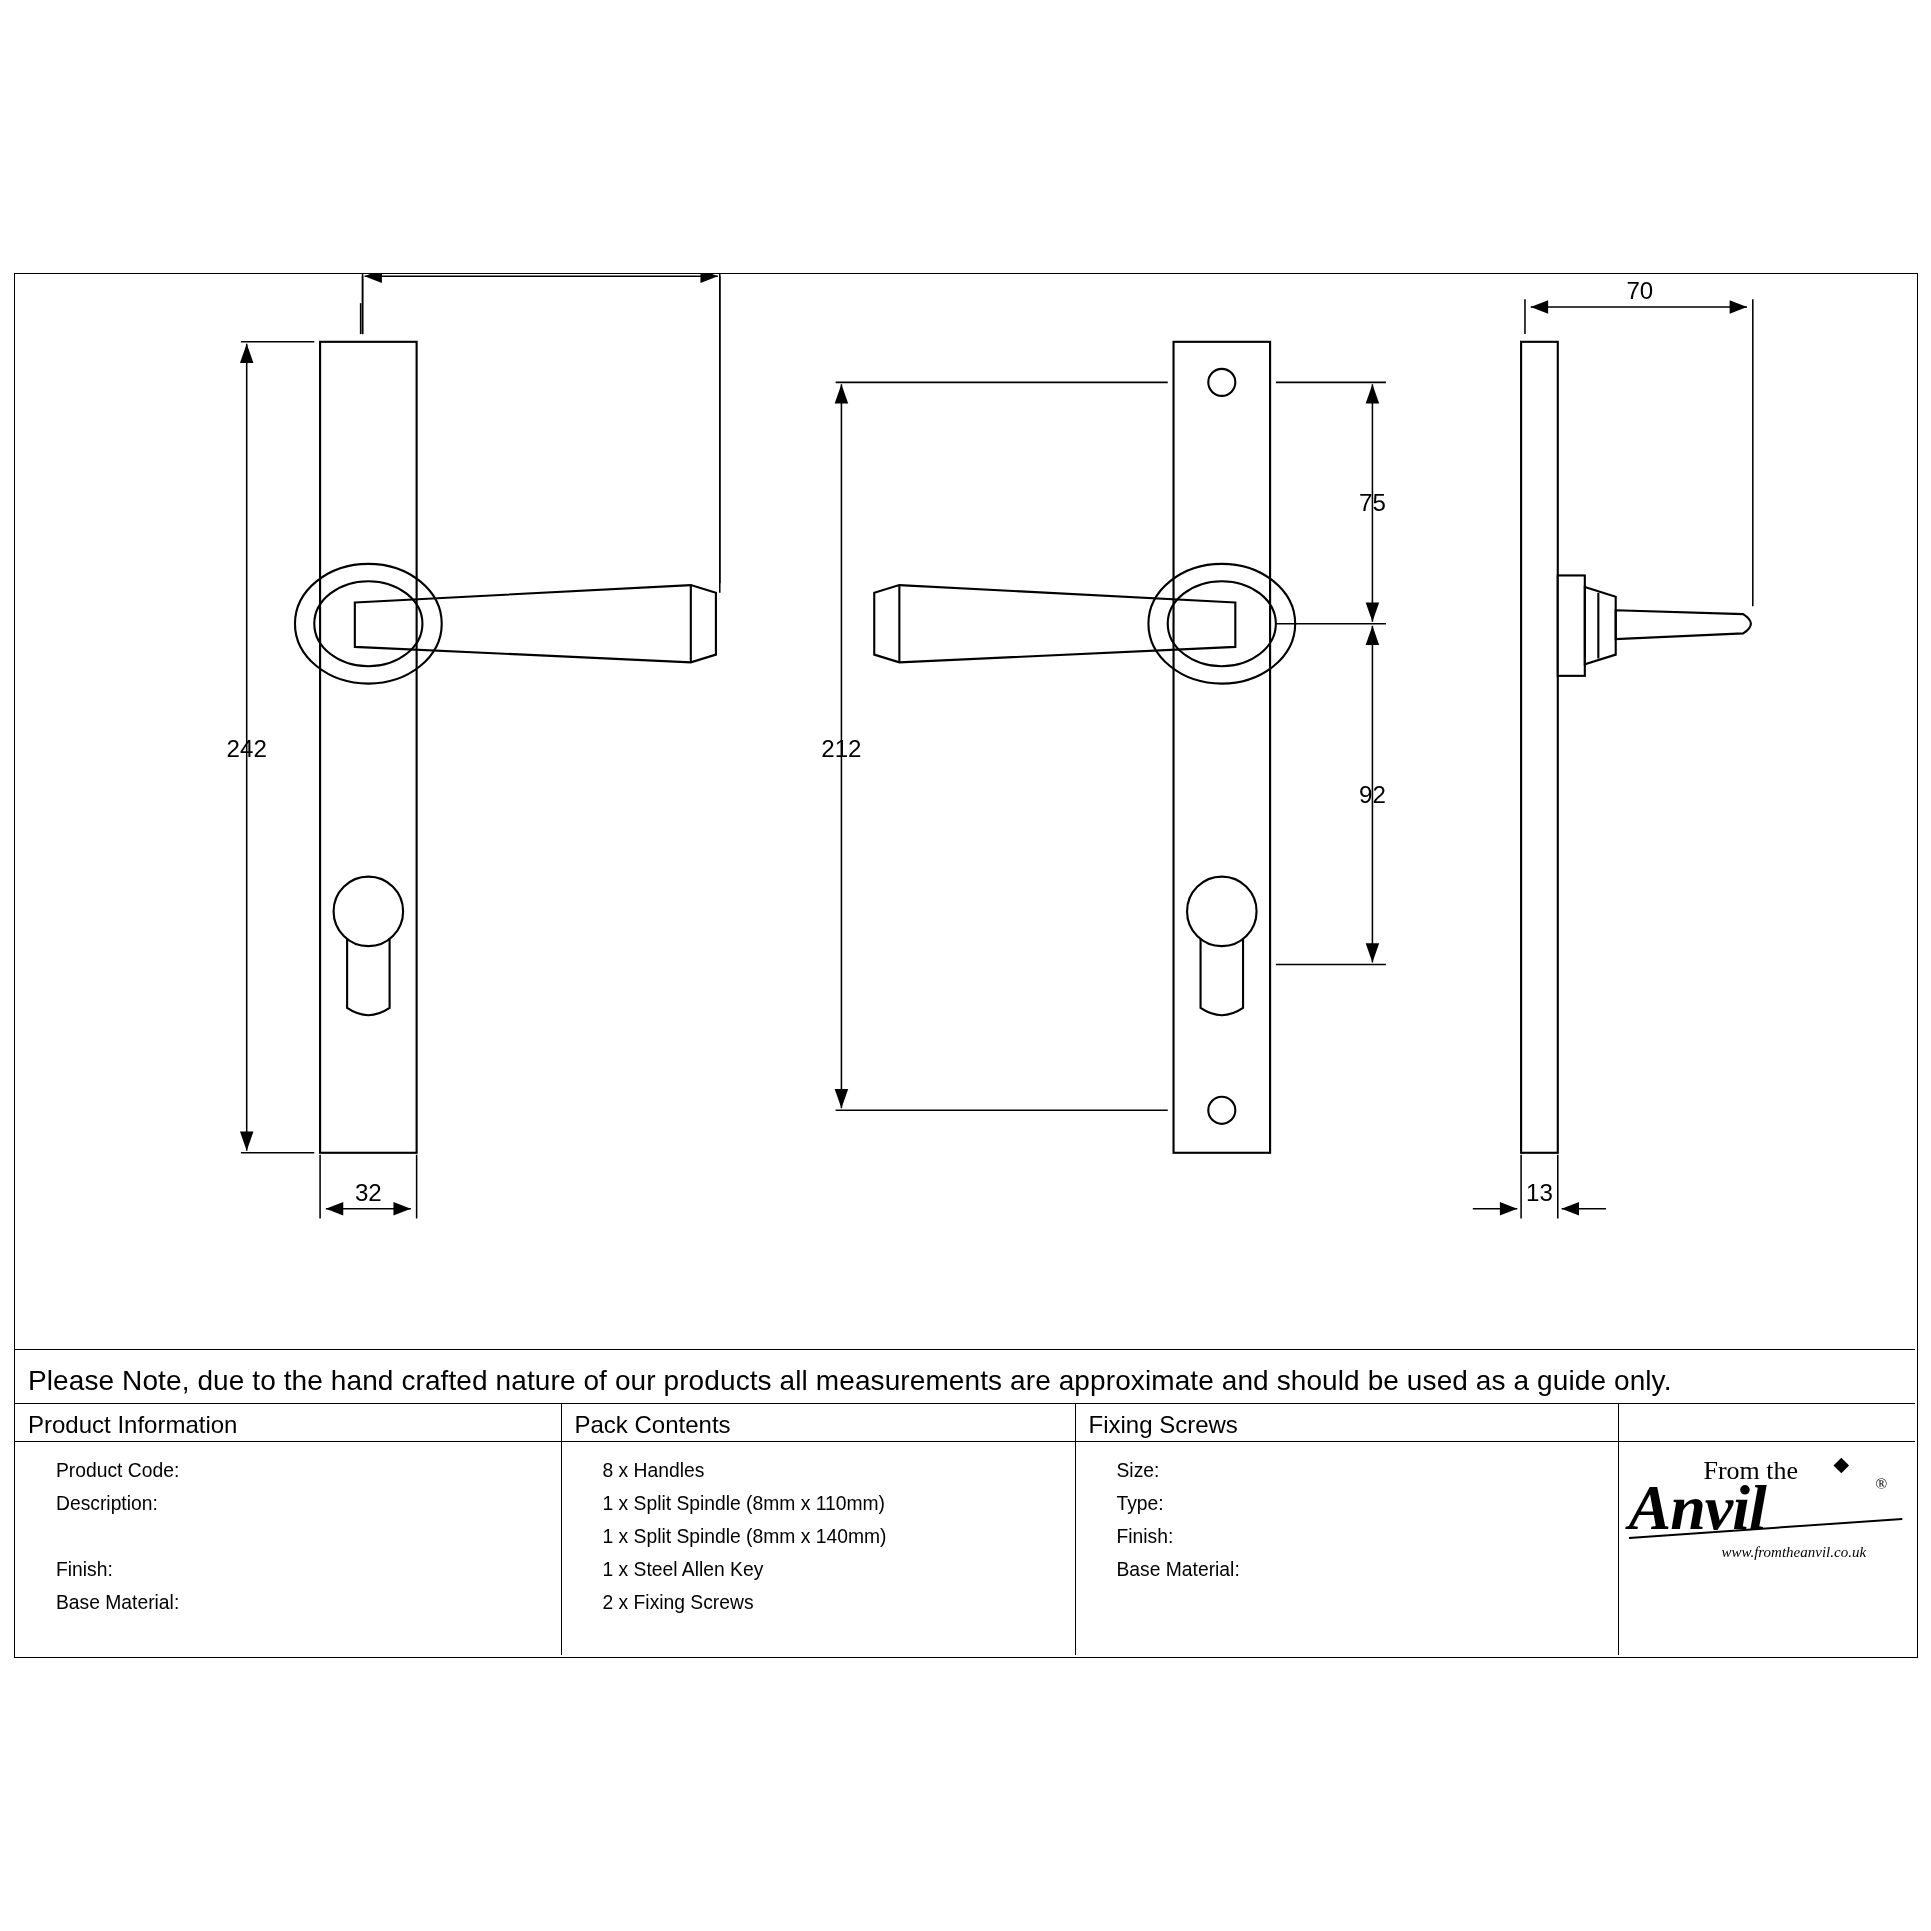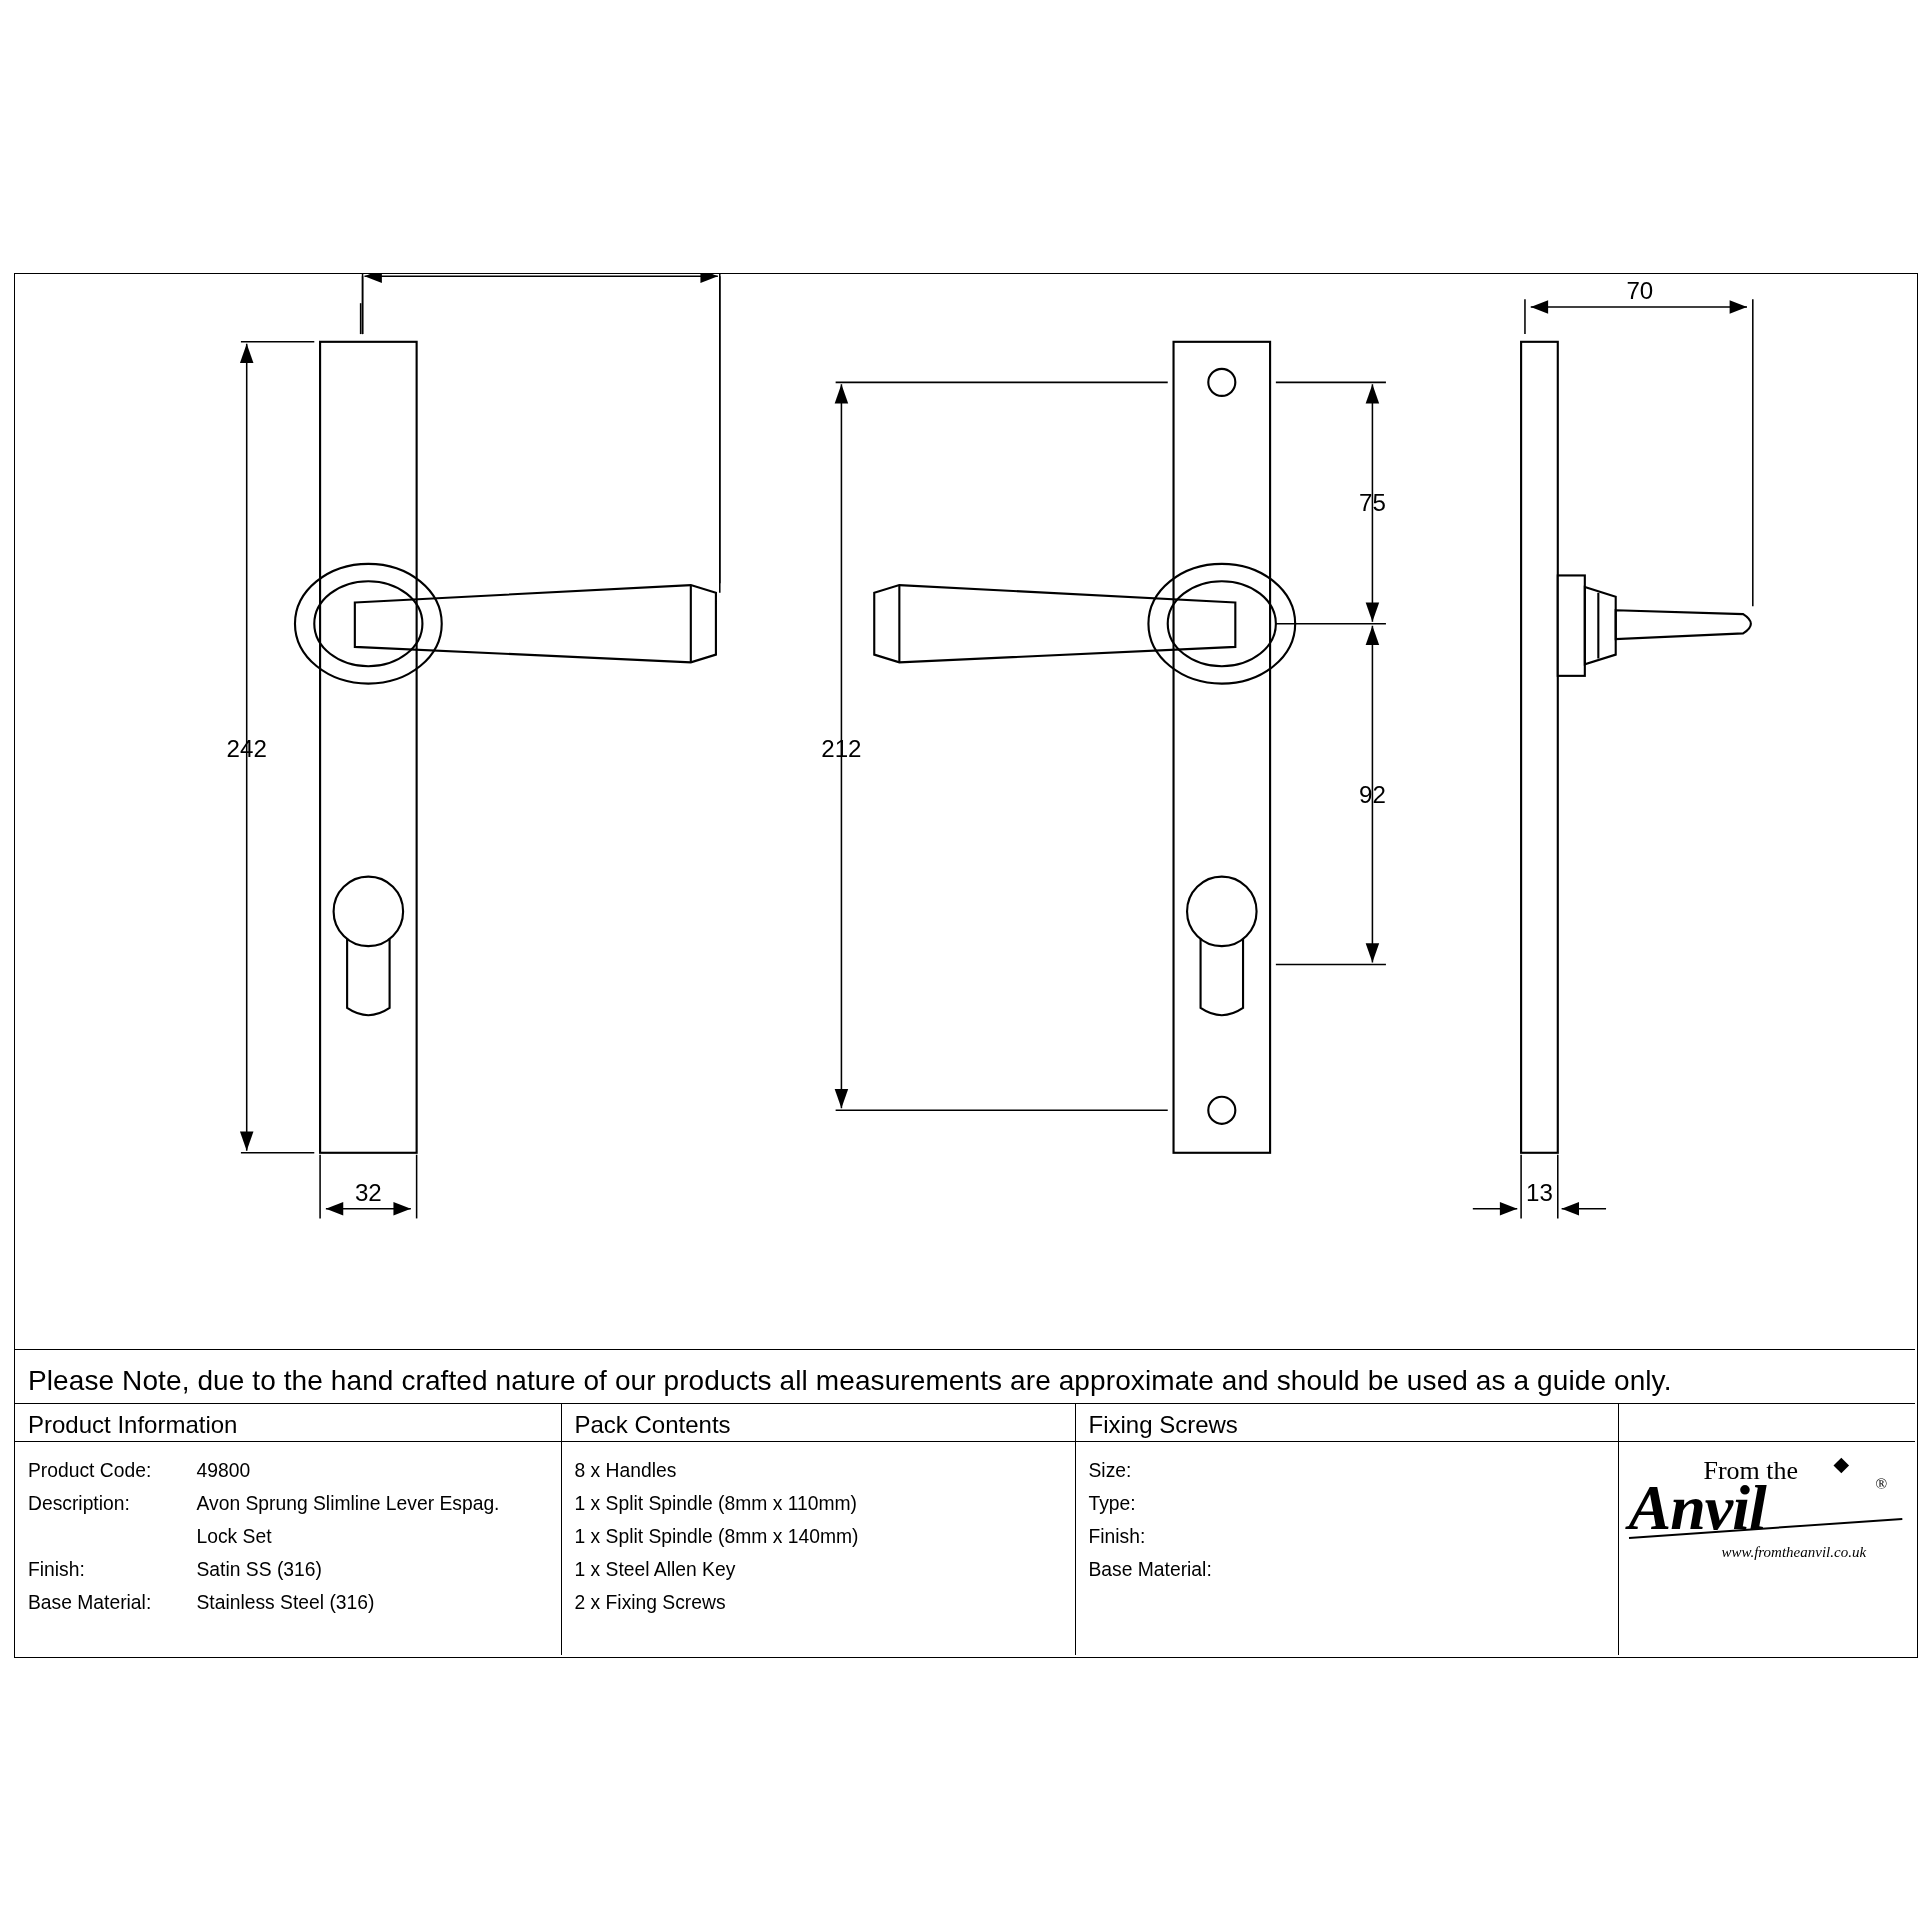--- a/index.html
+++ b/index.html
@@ -26,21 +26,21 @@
   .hdr{position:absolute;top:1137px;font-size:24px;}
   .h1{left:13.5px;} .h2{left:560px;} .h3{left:1074px;}
 
   .kv{position:absolute;font-size:19.3px;line-height:33px;}
   .k-col{left:13.5px;top:1180px;width:169px;}
   .v-col{left:182px;top:1180px;width:367px;}
   .pack-col{left:560px;top:1180px;}
   .fix-k{left:1074px;top:1180px;width:130px;}
   .fix-v{left:1204px;top:1180px;}
 
-  .kv div{white-space:nowrap;}
+  .kv div{white-space:nowrap;margin-left:28px;}
 
   
   .logo{position:absolute;left:1614px;top:1180px;width:274px;height:116px;}
   .logo-top{position:absolute;left:75px;top:1.9px;font-size:26px;font-family:"Liberation Serif",serif;}
   .logo-anvil{position:absolute;left:0px;top:17.4px;font-size:64px;font-family:"Liberation Serif",serif;font-style:italic;font-weight:bold;letter-spacing:-1px;}
   .logo-reg{position:absolute;left:247px;top:21px;font-size:15.4px;font-family:"Liberation Serif",serif;}
   .logo-url{position:absolute;left:93px;top:90px;font-size:15px;font-family:"Liberation Serif",serif;font-style:italic;}
   .logo-bar{position:absolute;left:0px;top:83px;width:274px;height:0;border-top:2.9px solid #000;transform:rotate(-4deg);transform-origin:left center;}
   .diamond{position:absolute;left:207px;top:5.8px;width:10.6px;height:10.6px;background:#000;transform:rotate(45deg);}
 </style>
@@ -179,27 +179,20 @@
     <div class="hdr h2">Pack Contents</div>
     <div class="hdr h3">Fixing Screws</div>
 
     <div class="kv k-col">
       <div>Product Code:</div>
       <div>Description:</div>
       <div>&nbsp;</div>
       <div>Finish:</div>
       <div>Base Material:</div>
     </div>
-    <div class="kv v-col">
-      <div>49800</div>
-      <div>Avon Sprung Slimline Lever Espag.</div>
-      <div>Lock Set</div>
-      <div>Satin SS (316)</div>
-      <div>Stainless Steel (316)</div>
-    </div>
 
     <div class="kv pack-col">
       <div>8 x Handles</div>
       <div>1 x Split Spindle (8mm x 110mm)</div>
       <div>1 x Split Spindle (8mm x 140mm)</div>
       <div>1 x Steel Allen Key</div>
       <div>2 x Fixing Screws</div>
     </div>
 
     <div class="kv fix-k">

